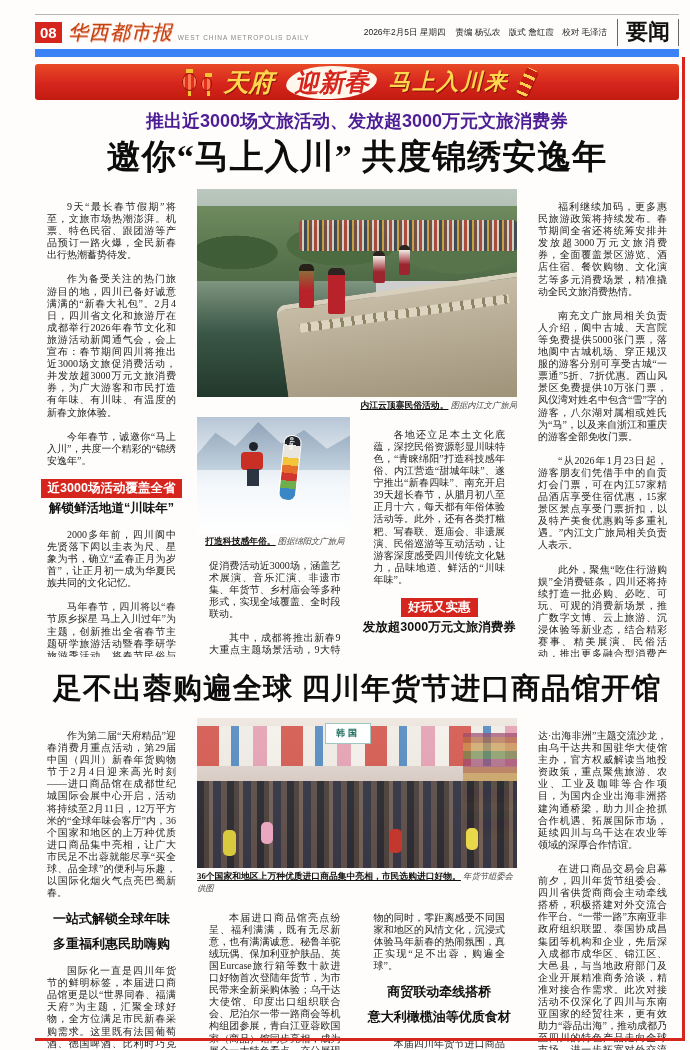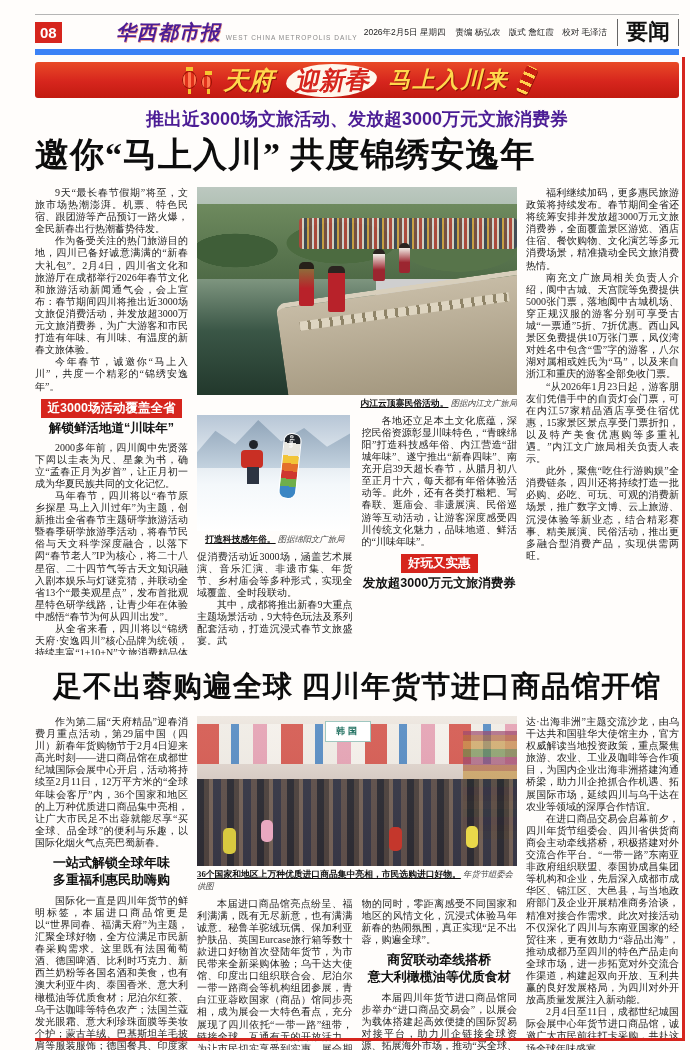--- a/index.html
+++ b/index.html
@@ -1,26 +1,26 @@
 <!DOCTYPE html>
 <html><head>
 <meta charset="utf-8">
 <style>
   html,body{margin:0;padding:0;background:#e9e9e9;}
   .sheet{position:relative;width:690px;height:1050px;background:#fffdfb;margin:0 auto;
          font-family:"Liberation Serif",serif;color:#1b1b1b;overflow:hidden;}
   .inner{position:absolute;left:35px;right:11px;top:14px;}
 
   
-  .mast{border-top:1px solid #b5b5b5;border-bottom:6px solid #3b82f6;
+  .mast{border-top:1px solid #b5b5b5;border-bottom:8px solid #3b82f6;
         padding:4px 0 3px 0;display:flex;align-items:center;}
   .pagenum{background:#d6251d;color:#fff;font-family:"Liberation Sans",sans-serif;
            font-weight:bold;font-size:15px;padding:2px 5px;margin-right:6px;}
-  .papercn{color:#4c1d95;font-weight:700;font-style:italic;font-size:20px;letter-spacing:1px;
-           text-shadow:.5px .5px 0 #f2a08d;white-space:nowrap;margin-left:48px;}
+  .papercn{color:#c2410c;font-weight:400;font-style:italic;font-size:20px;letter-spacing:1px;
+           text-shadow:.5px .5px 0 #f2a08d;white-space:nowrap;}
   .paperen{color:#8a8a8a;font-family:"Liberation Sans",sans-serif;font-size:6.5px;
            letter-spacing:1px;margin:10px 0 0 5px;white-space:nowrap;}
   .mastright{margin-left:auto;display:flex;align-items:center;}
   .dateline,.staffline{font-family:"Liberation Sans",sans-serif;font-size:8.5px;color:#222;margin-right:10px;white-space:nowrap;}
   .sectionbox{font-family:"Liberation Sans",sans-serif;font-weight:bold;font-size:22px;color:#111;
               border-left:1px solid #666;border-right:1px solid #666;padding:1px 8px;line-height:1.1;}
 
   
   .banner{margin-top:7px;height:36px;border-radius:3px;display:flex;align-items:center;justify-content:center;
           background:linear-gradient(180deg,#e94a26 0%,#d6251d 55%,#c21b10 100%);gap:12px;position:relative;}
@@ -35,40 +35,40 @@
   .patch{background:#fff7ec;border-radius:45% 55% 50% 50%/55% 45% 55% 45%;padding:0 8px;transform:rotate(-2deg);}
   .bt2{color:#d6251d;font-weight:900;font-style:italic;font-size:25px;white-space:nowrap;}
   .bt3{color:#ffd84d;font-weight:900;font-style:italic;font-size:22px;letter-spacing:2px;
        text-shadow:1px 1px 0 #8c1208;white-space:nowrap;}
   .cracker{width:12px;height:28px;border-radius:3px;transform:rotate(24deg);
            background:repeating-linear-gradient(0deg,#ffd24d 0 3px,#c81f12 3px 9px);box-shadow:1px 1px 0 #8c1208;}
 
   
   .kicker{text-align:center;font-family:"Liberation Sans",sans-serif;font-weight:bold;
           font-size:18px;margin:9px 0 1px;color:#4c1d95;}
-  h1.head1{margin:1px 0 9px;text-align:left;font-size:34px;font-weight:900;letter-spacing:1px;color:#0d0d0d;}
+  h1.head1{margin:1px 0 9px;text-align:center;font-size:34px;font-weight:900;letter-spacing:1px;color:#0d0d0d;}
   h2.head2{margin:12px 0 9px;text-align:center;font-size:29px;font-weight:900;letter-spacing:1px;color:#0d0d0d;}
 
   
   .cols{display:flex;gap:9px;}
   .col{width:153px;overflow:hidden;}
   .colmid{width:320px;overflow:hidden;}
   .a1 .col,.a1 .colmid{height:468px;}
   .a2 .col,.a2 .colmid{height:336px;}
   .subcols{display:flex;gap:9px;}
   .subcol{width:155.5px;overflow:hidden;}
-  p.body{margin:0;font-size:10px;line-height:12.1px;text-align:justify;text-indent:2em;color:#222;}
+  p.body{margin:12px;font-size:10px;line-height:12.1px;text-align:justify;text-indent:2em;color:#222;}
   p.cont{text-indent:0;}
   .redsub{display:block;width:fit-content;margin:6px auto 2px;background:#d6251d;color:#fff;
           font-family:"Liberation Sans",sans-serif;font-weight:bold;font-size:12.5px;padding:1px 7px;}
   .boldsub{font-family:"Liberation Sans",sans-serif;font-weight:bold;font-size:12.5px;
            text-align:center;margin:1px 0 5px;color:#111;}
   .boldsub2{font-family:"Liberation Sans",sans-serif;font-weight:bold;font-size:13px;
             text-align:center;margin:6px 0 0;color:#111;line-height:1.3;}
-  .boldsub2.last{margin:0 0 6px;}
+  .boldsub2.last{margin:8px 0 6px;}
 
   
   .cap{font-size:8.8px;line-height:1.3;margin:3px 0 5px;color:#111;}
   .cap .capmain{font-weight:bold;text-decoration:underline;}
   .cap .capcredit{font-style:italic;color:#444;font-size:8.3px;}
   .cap.right{text-align:right;}
   .cap.center{text-align:center;}
 
   
   .photo{position:relative;overflow:hidden;background:#cfcfcf;}

